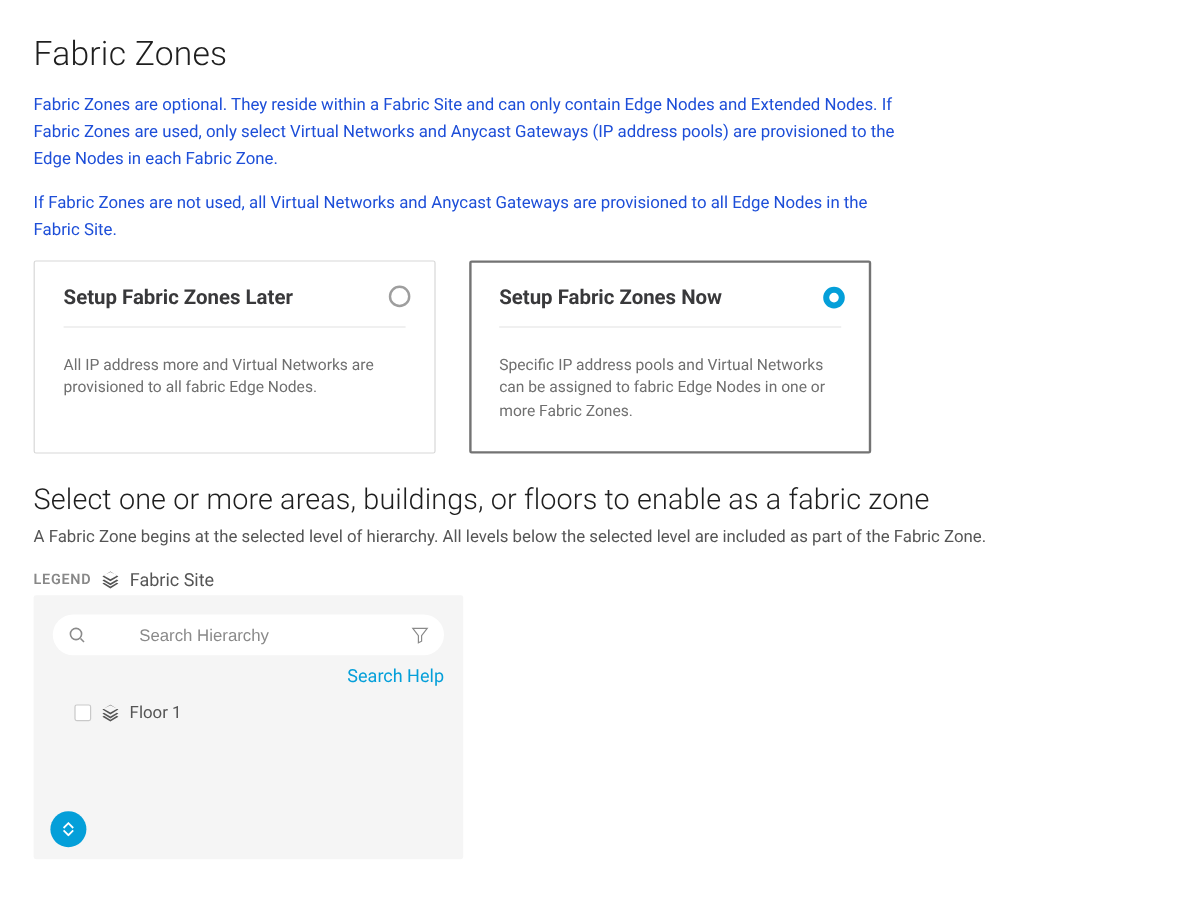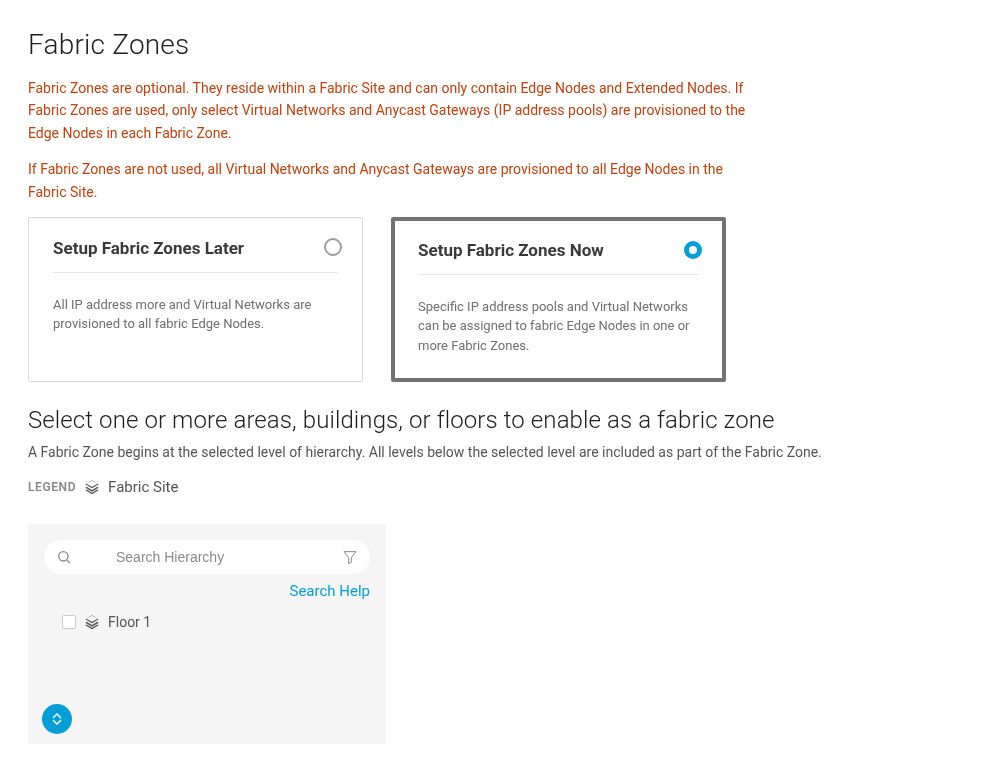--- a/index.html
+++ b/index.html
@@ -12,21 +12,21 @@
     font-size: 14px;
   }
   h1.page-title {
     font-size: 28px;
     font-weight: 300;
     margin: 0 0 16px 0;
     color: #1e1e1e;
     letter-spacing: 0.2px;
   }
   .intro {
-    color: #c2410c;
+    color: #1d4ed8;
     font-size: 14px;
     line-height: 1.6;
     max-width: 730px;
     margin: 0 0 14px 0;
   }
   .cards {
     display: flex;
     gap: 28px;
     margin-top: 14px;
     margin-bottom: 24px;
@@ -34,21 +34,21 @@
   .card {
     flex: 0 0 335px;
     border: 1px solid #d7d7d7;
     border-radius: 2px;
     padding: 20px 24px 24px 24px;
     position: relative;
     background: #fff;
     cursor: pointer;
   }
   .card.selected {
-    border: 4px solid #737373;
+    border: 2px solid #737373;
     padding: 19px 23px 23px 23px;
   }
   .card-title {
     font-size: 17px;
     font-weight: 700;
     color: #39393b;
     margin: 0 0 14px 0;
   }
   .card hr {
     border: none;
@@ -88,21 +88,21 @@
     margin: 0 0 18px 0;
   }
   .legend {
     font-size: 12px;
     letter-spacing: 0.6px;
     color: #888;
     text-transform: uppercase;
     display: flex;
     align-items: center;
     gap: 8px;
-    margin-bottom: 28px;
+    margin-bottom: 4px;
   }
   .legend .legend-label { font-weight:600; }
   .legend .legend-value {
     text-transform: none;
     font-size: 15px;
     color: #555;
     letter-spacing: 0;
   }
   .layers-icon {
     display: inline-flex;

